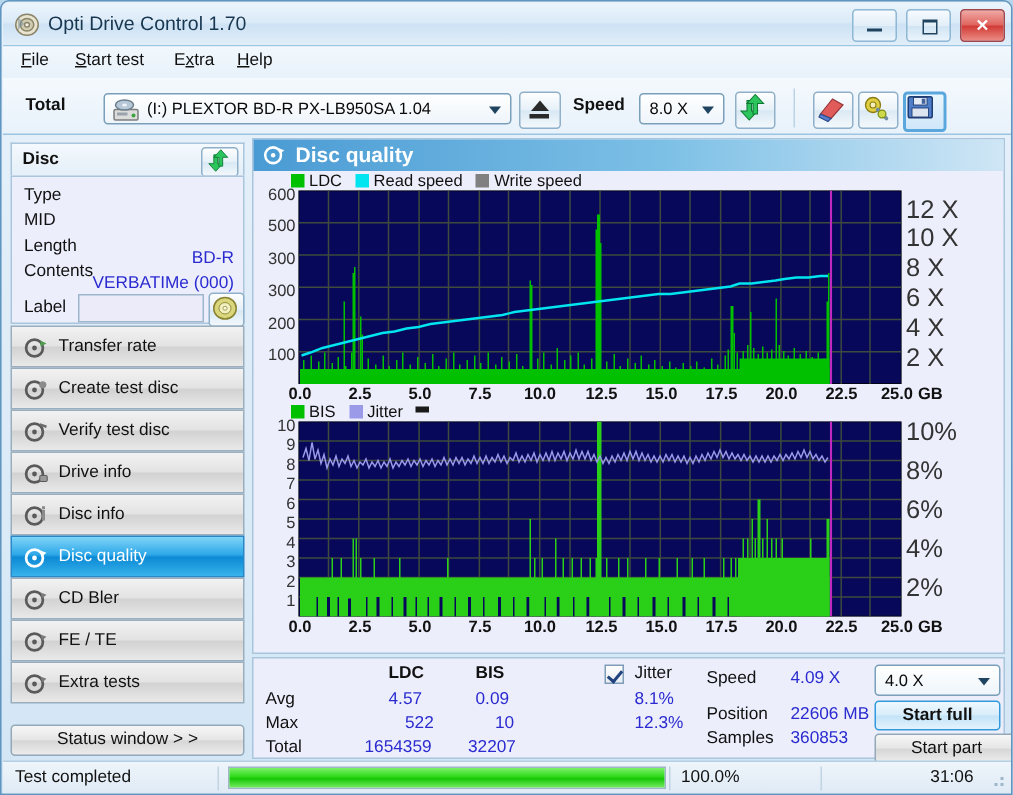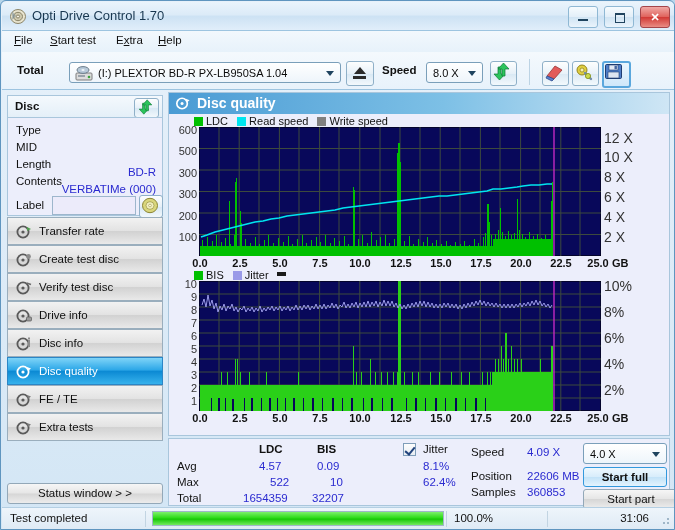--- a/index.html
+++ b/index.html
@@ -176,21 +176,21 @@
     background:linear-gradient(to right,#4a9bd4 0%,#7dc0e6 55%,#cfe6f5 100%);
   }
   .content-hdr .t{position:absolute;left:28px;top:2px;font-size:14px;font-weight:bold;color:#fff;}
   .content-hdr .ico{position:absolute;left:6px;top:3px;width:16px;height:15px;}
 
   .legend{position:absolute;font-size:11px;color:#111;white-space:nowrap;}
   .lg-sw{display:inline-block;width:9px;height:9px;vertical-align:-1px;margin-right:3px;}
 
   .plot-wrap{position:absolute;}
   .ax-l{position:absolute;font-size:11px;color:#333;text-align:right;width:30px;}
-  .ax-r{position:absolute;font-size:14px;color:#333;text-align:left;}
+  .ax-r{position:absolute;font-size:17px;color:#333;text-align:left;}
   .ax-b{position:absolute;font-size:11px;color:#111;font-weight:bold;text-align:center;width:40px;}
 
   
   .stats{position:absolute;left:167px;top:437px;width:502px;height:68px;
     background:#eceefb;border:1px solid #a9c6dc;box-sizing:border-box;}
   .st{position:absolute;font-size:11.5px;color:#111;white-space:nowrap;}
   .stv{position:absolute;font-size:11.5px;color:#2a2ad0;white-space:nowrap;}
   .cb{position:absolute;width:13px;height:13px;border:1px solid #7f9db9;background:linear-gradient(to bottom,#fdfdfd,#e9eef3);box-sizing:border-box;}
   .cb:after{content:"";position:absolute;left:3px;top:1px;width:4px;height:8px;border:solid #22437d;border-width:0 2px 2px 0;transform:rotate(40deg);}
   .spd-combo{
@@ -424,20 +424,30 @@
     </div>
     <div class="navitem active">
       <span class="ico">
         <svg width="16" height="16" viewBox="0 0 16 16">
             <circle cx="7" cy="8" r="5.6" fill="none" stroke="#ffffff" stroke-width="1.8"></circle>
             <circle cx="7" cy="8" r="1.6" fill="#ffffff"></circle>
             <path d="M11 3 L15 4.5 L12 7" fill="#ffffff"></path>
           </svg>
       </span>
       <span class="lbl">Disc quality</span>
+    </div>
+    <div class="navitem">
+      <span class="ico">
+        <svg width="16" height="16" viewBox="0 0 16 16">
+            <circle cx="7" cy="8" r="5.6" fill="none" stroke="#5a5a5a" stroke-width="1.8"></circle>
+            <circle cx="7" cy="8" r="1.6" fill="#5a5a5a"></circle>
+            <path d="M11 3 L15 4.5 L12 7" fill="#7a7a7a"></path>
+          </svg>
+      </span>
+      <span class="lbl">CD Bler</span>
     </div>
     <div class="navitem">
       <span class="ico">
         <svg width="16" height="16" viewBox="0 0 16 16">
             <circle cx="7" cy="8" r="5.6" fill="none" stroke="#5a5a5a" stroke-width="1.8"></circle>
             <circle cx="7" cy="8" r="1.6" fill="#5a5a5a"></circle>
             <path d="M11 3 L15 4.5 L12 7" fill="#7a7a7a"></path>
           </svg>
       </span>
       <span class="lbl">FE / TE</span>
@@ -799,21 +809,21 @@
     <span class="st" style="left:254px;top:4px">Jitter</span>
 
     <span class="st" style="left:8px;top:21px">Avg</span>
     <span class="stv" style="left:90px;top:21px">4.57</span>
     <span class="stv" style="left:148px;top:21px">0.09</span>
     <span class="stv" style="left:254px;top:21px">8.1%</span>
 
     <span class="st" style="left:8px;top:37px">Max</span>
     <span class="stv" style="left:101px;top:37px">522</span>
     <span class="stv" style="left:161px;top:37px">10</span>
-    <span class="stv" style="left:254px;top:37px">62.4%</span>
+    <span class="stv" style="left:254px;top:37px">12.3%</span>
 
     <span class="st" style="left:8px;top:53px">Total</span>
     <span class="stv" style="left:74px;top:53px">1654359</span>
     <span class="stv" style="left:143px;top:53px">32207</span>
 
     <span class="st" style="left:302px;top:7px">Speed</span>
     <span class="stv" style="left:358px;top:7px">4.09 X</span>
     <span class="st" style="left:302px;top:31px">Position</span>
     <span class="stv" style="left:358px;top:31px">22606 MB</span>
     <span class="st" style="left:302px;top:47px">Samples</span>

